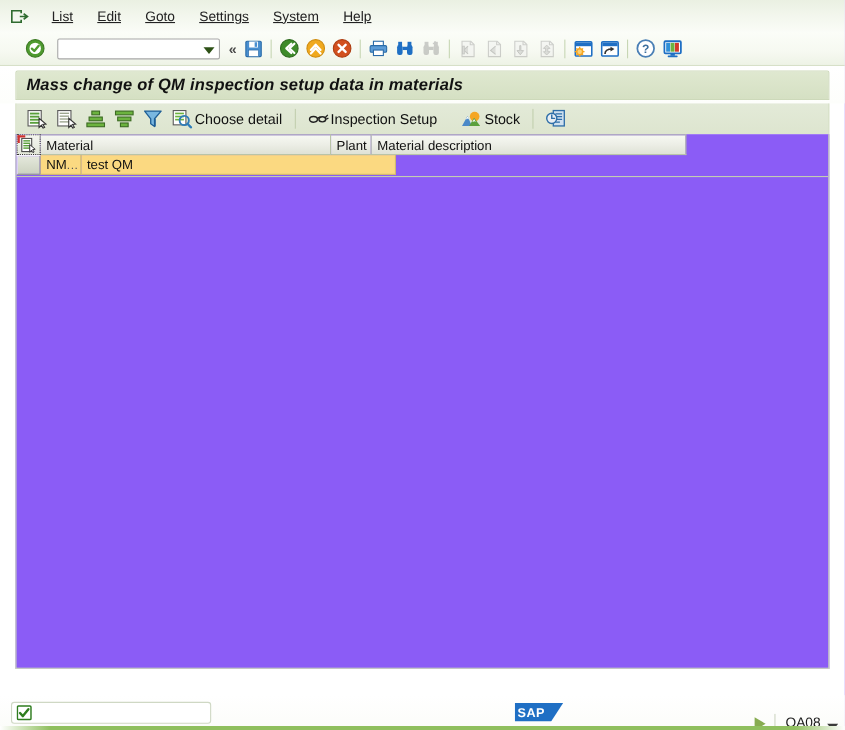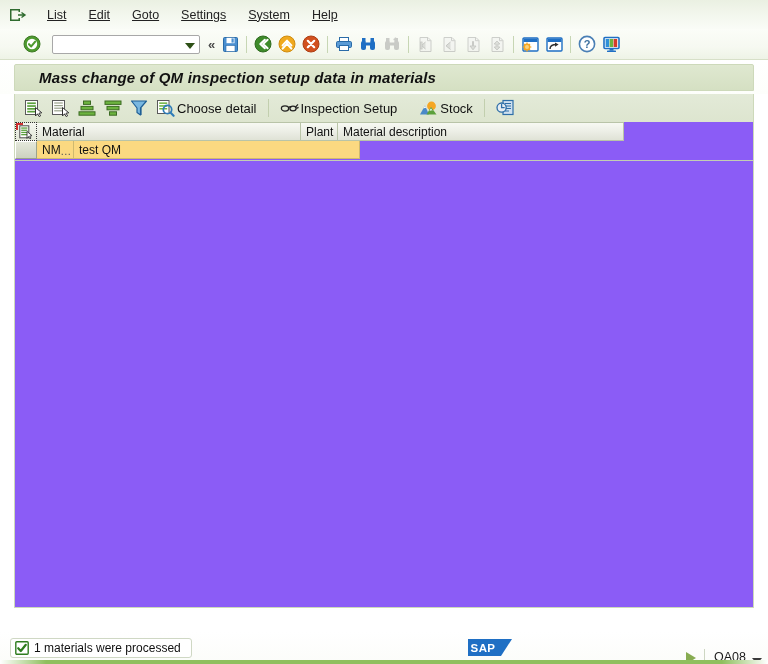--- a/index.html
+++ b/index.html
@@ -99,21 +99,21 @@
     border: 1px solid #cdd9ba;
     border-radius: 2px 2px 0 0;
     display: flex; align-items: center;
     box-sizing: border-box;
   }
   .apptitle {
     font-size: 15px;
     font-weight: bold;
     font-style: italic;
     color: #111;
-    padding-left: 24px;
+    padding-left: 9px;
     letter-spacing: 0.2px;
   }
 
   
   .apptoolbar {
     margin-left: 14px;
     width: 740px; height: 28px;
     background: linear-gradient(to bottom, #e3ead8 0%, #dde5cf 100%);
     border-left: 1px solid #cdd9ba;
     border-right: 1px solid #cdd9ba;
@@ -596,21 +596,20 @@
 
   <div class="statusbar">
 
     <div class="statusmsg">
       <span class="ic">
         <svg width="14" height="14" viewBox="0 0 14 14">
           <rect x="0.8" y="0.8" width="12.4" height="12.4" rx="1" fill="#ffffff" stroke="#2f7d1f" stroke-width="1.4"></rect>
           <path d="M3.2 7.2 L5.8 10 L10.8 3.8" stroke="#2f7d1f" stroke-width="2.2" fill="none" stroke-linecap="round" stroke-linejoin="round"></path>
         </svg>
       </span>
-      <span class="txt">1 materials were processed</span>
     </div>
 
     <div class="sap-logo">
       <svg width="44" height="17" viewBox="0 0 44 17">
         <path d="M0 0 H33 L44 0 L33 17 H0 Z" fill="#1f6fc4"></path>
         <path d="M33 0 L44 0 L38.5 8.5 Z" fill="#ffffff" opacity="0"></path>
         <text x="15" y="12.6" font-family="Liberation Sans, sans-serif" font-size="11.5" font-weight="bold" fill="#ffffff" text-anchor="middle" letter-spacing="0.4">SAP</text>
       </svg>
     </div>
 

